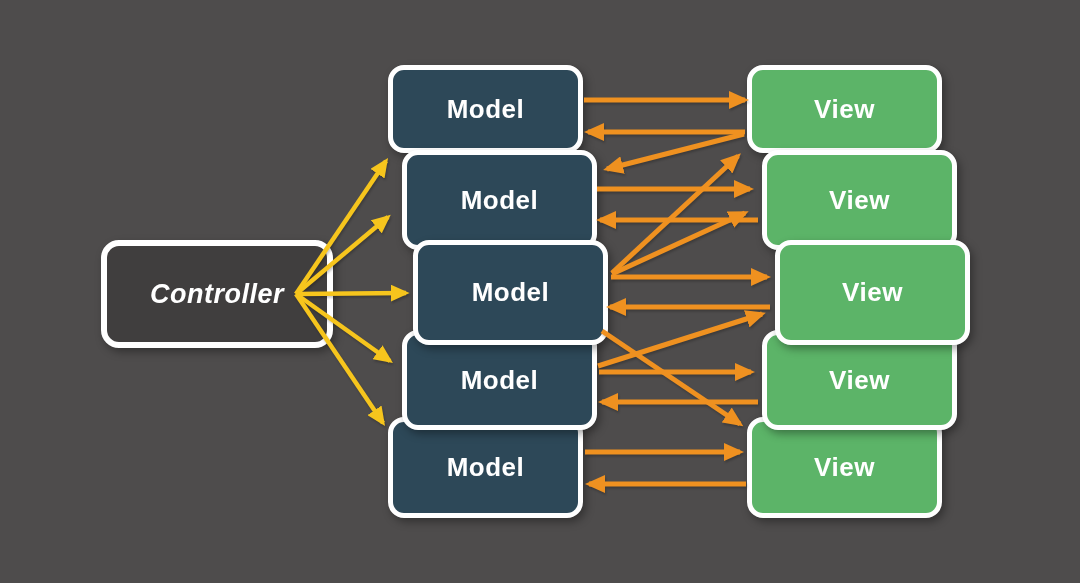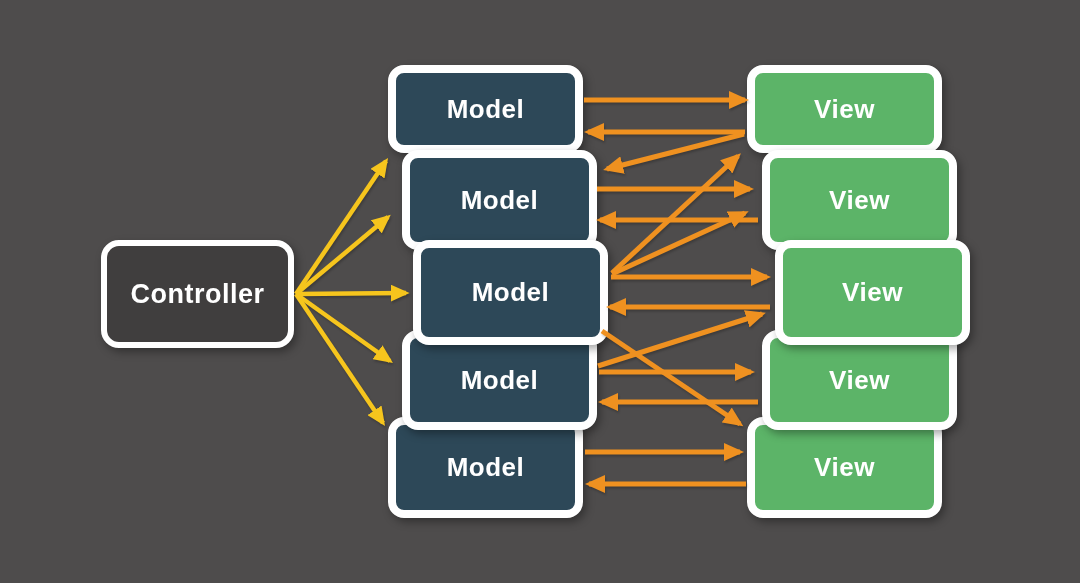--- a/index.html
+++ b/index.html
@@ -5,21 +5,21 @@
   html,body{margin:0;padding:0;background:#2b2b2b;}
   #stage{
     position:relative;
     width:1080px;height:583px;
     overflow:hidden;
     font-family:"Liberation Sans", sans-serif;
   }
   .node{
     position:absolute;
     box-sizing:border-box;
-    border:8px solid #8b5cf6;
+    border:5px solid #8b5cf6;
     border-radius:16px;
     display:flex;align-items:center;justify-content:center;
     color:#ffffff;
     font-weight:700;
     font-size:26px;
     letter-spacing:0.5px;
     box-shadow:3px 4px 8px rgba(0,0,0,0.35);
   }
   .node.controller{
     border-width:6px;
@@ -62,21 +62,21 @@
         <line x1="611" y1="277" x2="767" y2="277" stroke="#ef9120" stroke-width="5" marker-end="url(#ah-orange)"></line>
         <line x1="770" y1="307" x2="610" y2="307" stroke="#ef9120" stroke-width="5" marker-end="url(#ah-orange)"></line>
         <line x1="602" y1="331" x2="740" y2="424" stroke="#ef9120" stroke-width="5" marker-end="url(#ah-orange)"></line>
         <line x1="598" y1="366" x2="762" y2="314" stroke="#ef9120" stroke-width="5" marker-end="url(#ah-orange)"></line>
         <line x1="599" y1="372" x2="751" y2="372" stroke="#ef9120" stroke-width="5" marker-end="url(#ah-orange)"></line>
         <line x1="758" y1="402" x2="602" y2="402" stroke="#ef9120" stroke-width="5" marker-end="url(#ah-orange)"></line>
         <line x1="585" y1="452" x2="740" y2="452" stroke="#ef9120" stroke-width="5" marker-end="url(#ah-orange)"></line>
         <line x1="746" y1="484" x2="589" y2="484" stroke="#ef9120" stroke-width="5" marker-end="url(#ah-orange)"></line>
       </g>
   </svg>
-<div class="node controller" style="left: 101px; top: 240px; width: 193px; height: 108px; z-index: 2; background: rgb(64, 62, 62); border-color: rgb(255, 255, 255); color: rgb(255, 255, 255);">
+<div class="node controller" style="left: 101px; top: 240px; width: 232px; height: 108px; z-index: 2; background: rgb(64, 62, 62); border-color: rgb(255, 255, 255); color: rgb(255, 255, 255); font-style: italic;">
       <span>Controller</span>
     </div>
     <div class="node model" style="left: 388px; top: 65px; width: 195px; height: 88px; z-index: 3; background: rgb(45, 72, 88); border-color: rgb(255, 255, 255); color: rgb(255, 255, 255);">
       <span>Model</span>
     </div>
     <div class="node model" style="left: 402px; top: 150px; width: 195px; height: 100px; z-index: 4; background: rgb(45, 72, 88); border-color: rgb(255, 255, 255); color: rgb(255, 255, 255);">
       <span>Model</span>
     </div>
     <div class="node model" style="left: 413px; top: 240px; width: 195px; height: 105px; z-index: 5; background: rgb(45, 72, 88); border-color: rgb(255, 255, 255); color: rgb(255, 255, 255);">
       <span>Model</span>

